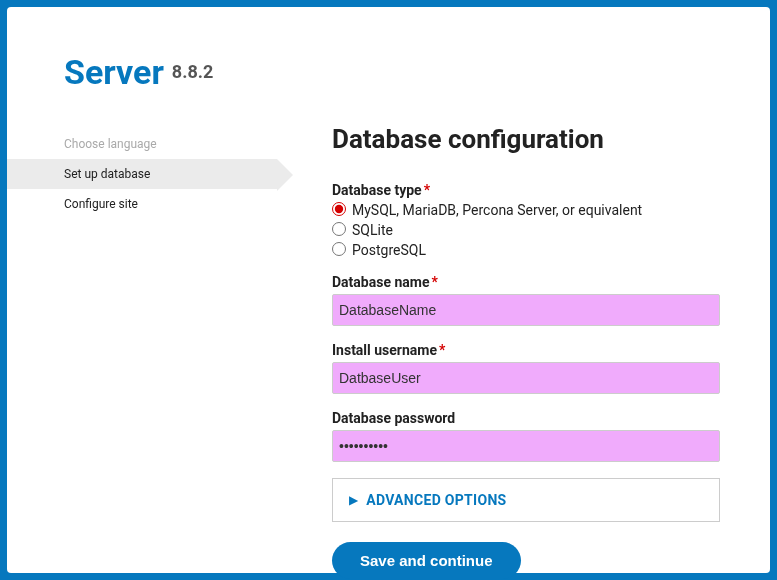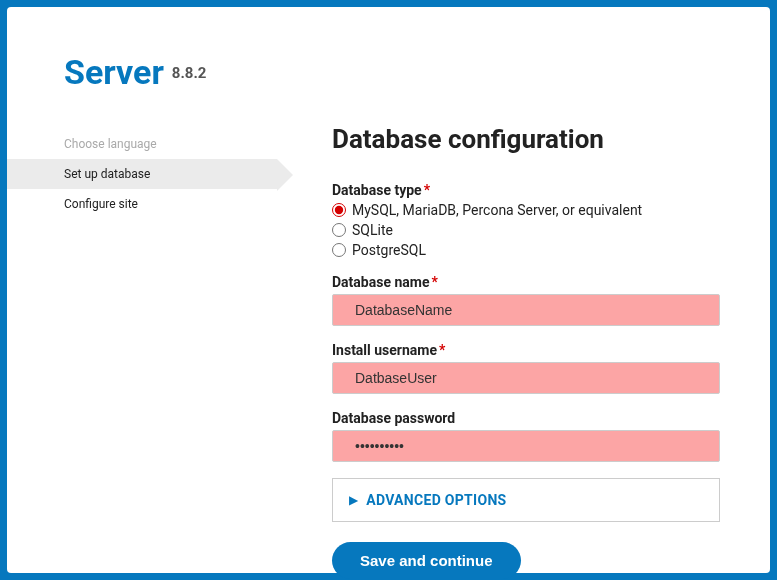--- a/index.html
+++ b/index.html
@@ -29,21 +29,21 @@
       margin-bottom: 32px;
     }
     .brand-title {
       color: #0678be;
       font-size: 34px;
       font-weight: 700;
       display: inline;
     }
     .brand-version {
       color: #555;
-      font-size: 15px;
+      font-size: 18px;
       font-weight: 700;
       vertical-align: super;
       margin-left: 4px;
     }
     .body-row {
       display: flex;
       flex: 1;
     }
     .sidebar {
       width: 270px;
@@ -92,37 +92,36 @@
       color: #222;
       display: block;
       margin-bottom: 4px;
     }
     .required-star {
       color: #d40000;
       margin-left: 2px;
     }
     .radio-row {
       display: flex;
-      align-items: center;
       margin: 4px 0;
       font-size: 14px;
       color: #222;
     }
     .radio-row input[type="radio"] {
       margin-right: 6px;
       accent-color: #d40000;
       width: 14px;
       height: 14px;
     }
     .text-input {
       width: 100%;
-      padding: 7px 22px;
+      padding: 7px 6px;
       font-size: 14px;
       border: 1px solid #ccc;
-      background: #fca5a5;
+      background: #f0abfc;
       border-radius: 2px;
       color: #333;
     }
     .advanced-toggle {
       border: 1px solid #ccc;
       padding: 13px 16px;
       margin-top: 12px;
       margin-bottom: 20px;
       display: flex;
       align-items: center;

